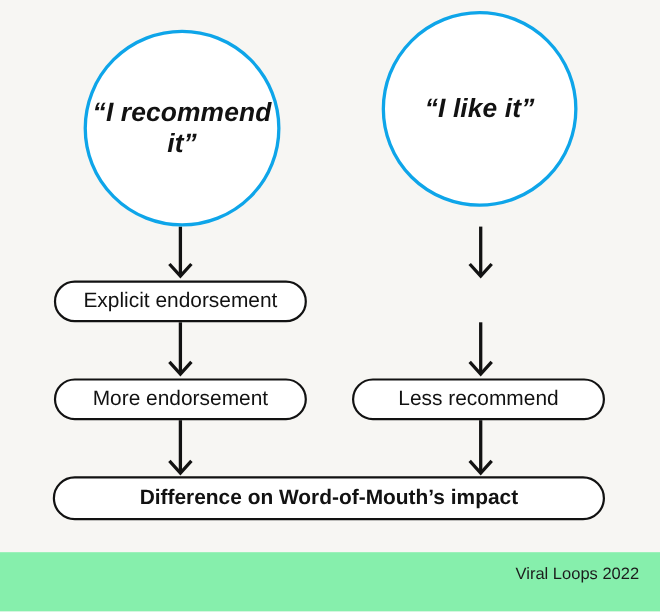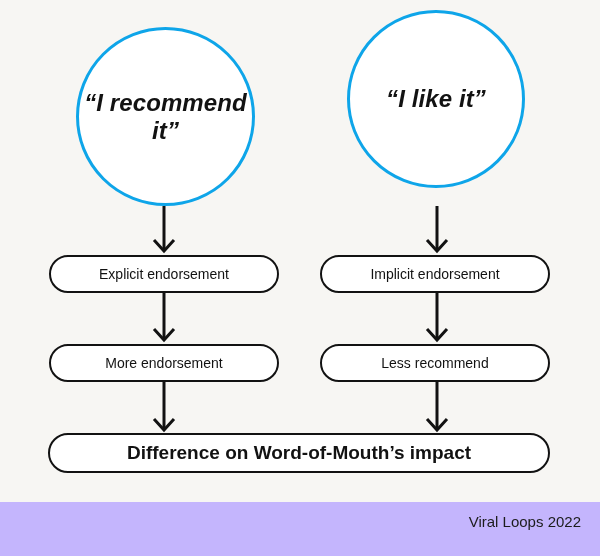--- a/index.html
+++ b/index.html
@@ -7,21 +7,21 @@
   .canvas{
     position:relative;
     width:600px;height:556px;
     background:#f7f6f3;
     font-family:"Liberation Sans", sans-serif;
     color:#121212;
     overflow:hidden;
   }
   .footer-strip{
     position:absolute;left:0;top:502px;width:600px;height:54px;
-    background:#c4b5fd;
+    background:#86efac;
   }
   .credit{
     position:absolute;top:11px;right:19px;
     font-size:15px;line-height:1.2;color:#1c1c1c;
     font-weight:400;
   }
   .node{
     position:absolute;
     background:#ffffff;
     display:flex;align-items:center;justify-content:center;
@@ -32,21 +32,21 @@
     border:3px solid #0ea5e9;
     border-radius:50%;
     font-weight:bold;font-style:italic;
     font-size:24px;letter-spacing:.1px;
   }
   #circle-left{left:76px;top:27px;width:179px;height:179px;}
   #circle-right{left:347px;top:10px;width:178px;height:178px;}
   .pill{
     border:2.5px solid #121212;
     border-radius:20px;
-    font-size:14px;
+    font-size:19px;
     height:38px;
   }
   #box-explicit{left:49px;top:255px;width:230px;}
   #box-implicit{left:320px;top:255px;width:230px;}
   #box-more{left:49px;top:344px;width:230px;}
   #box-less{left:320px;top:344px;width:230px;}
   #box-diff{
     left:48px;top:433px;width:502px;height:40px;
     font-weight:bold;border-radius:21px;font-size:19px;
   }
@@ -96,23 +96,20 @@
   </div>
 
   <div class="node circle" id="circle-right">
     <span>“I like it”</span>
   </div>
 
   <div class="node pill" id="box-explicit">
     <span>Explicit endorsement</span>
   </div>
 
-  <div class="node pill" id="box-implicit">
-    <span>Implicit endorsement</span>
-  </div>
 
   <div class="node pill" id="box-more">
     <span>More endorsement</span>
   </div>
 
   <div class="node pill" id="box-less">
     <span>Less recommend</span>
   </div>
 
   <div class="node pill" id="box-diff">

